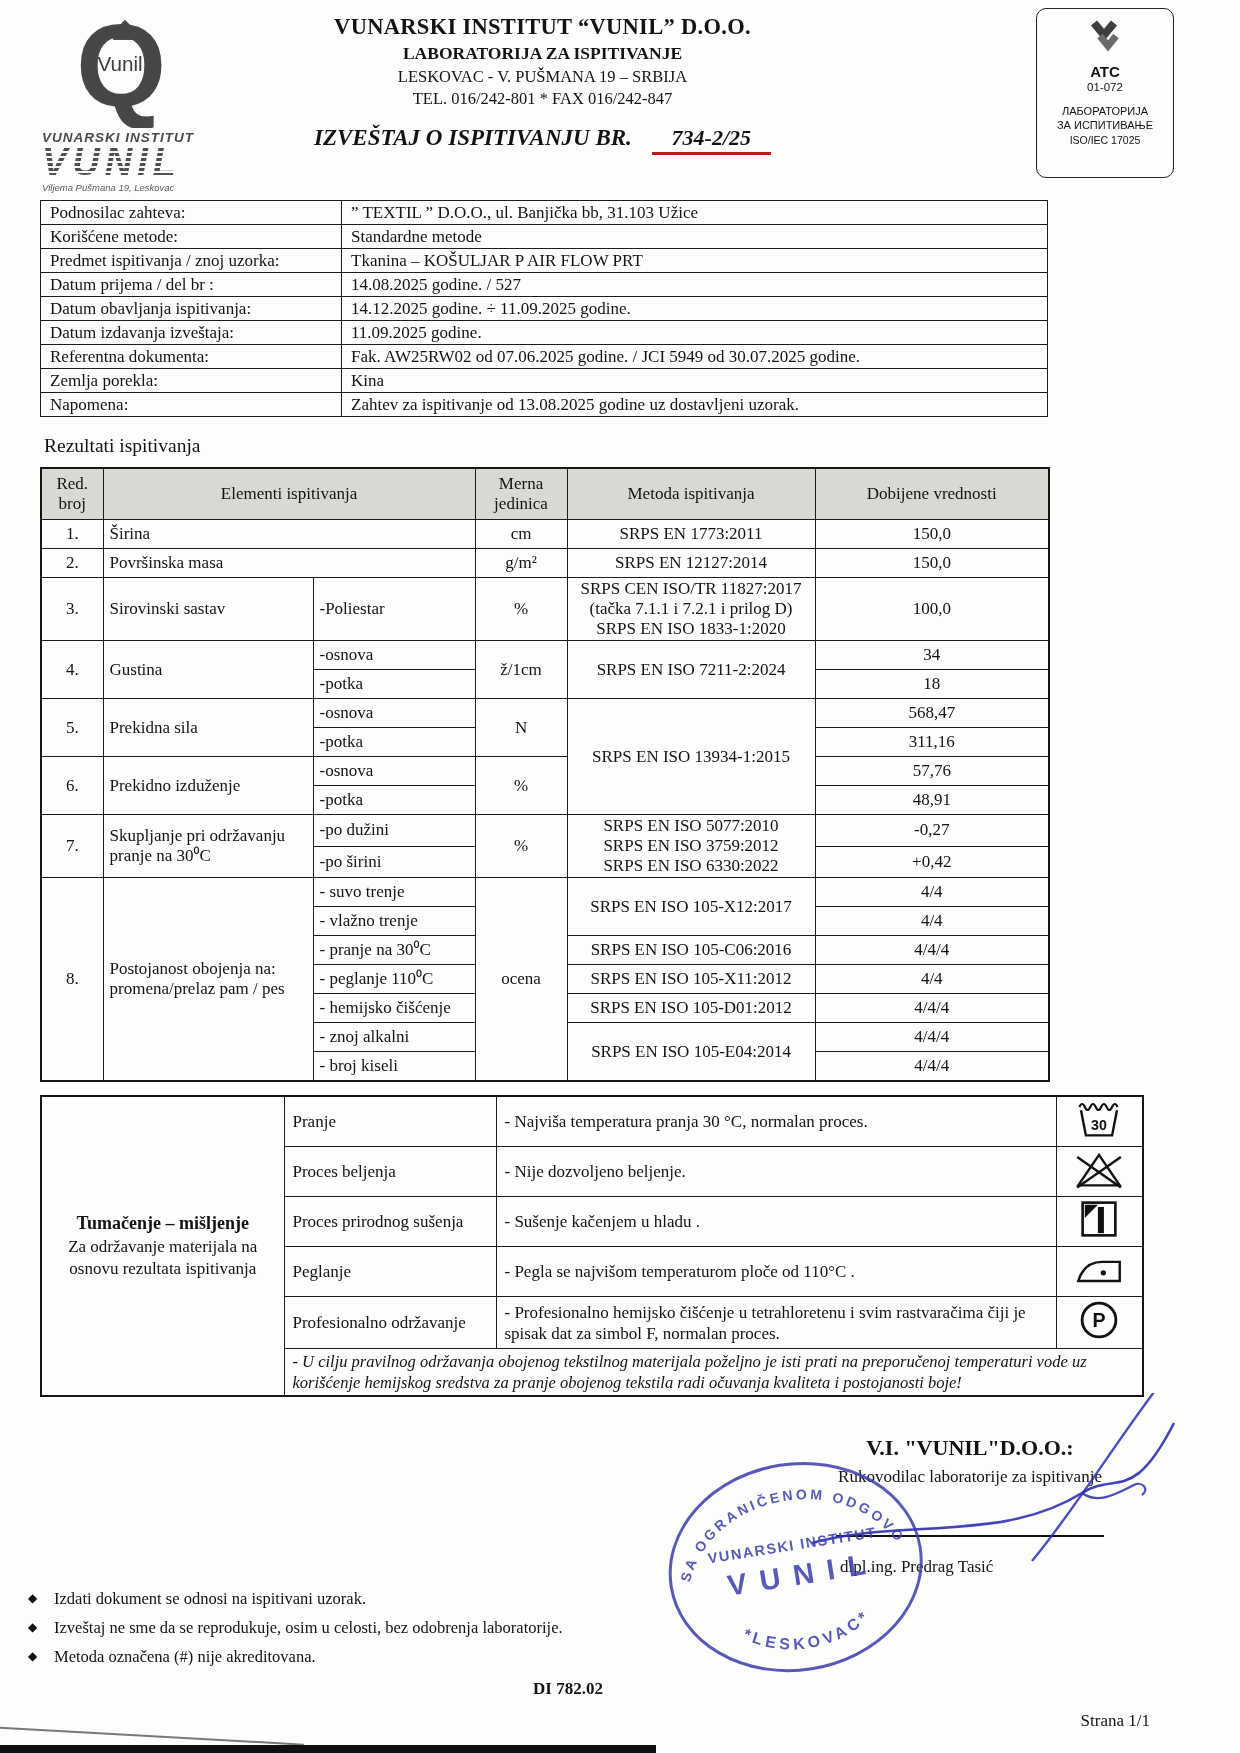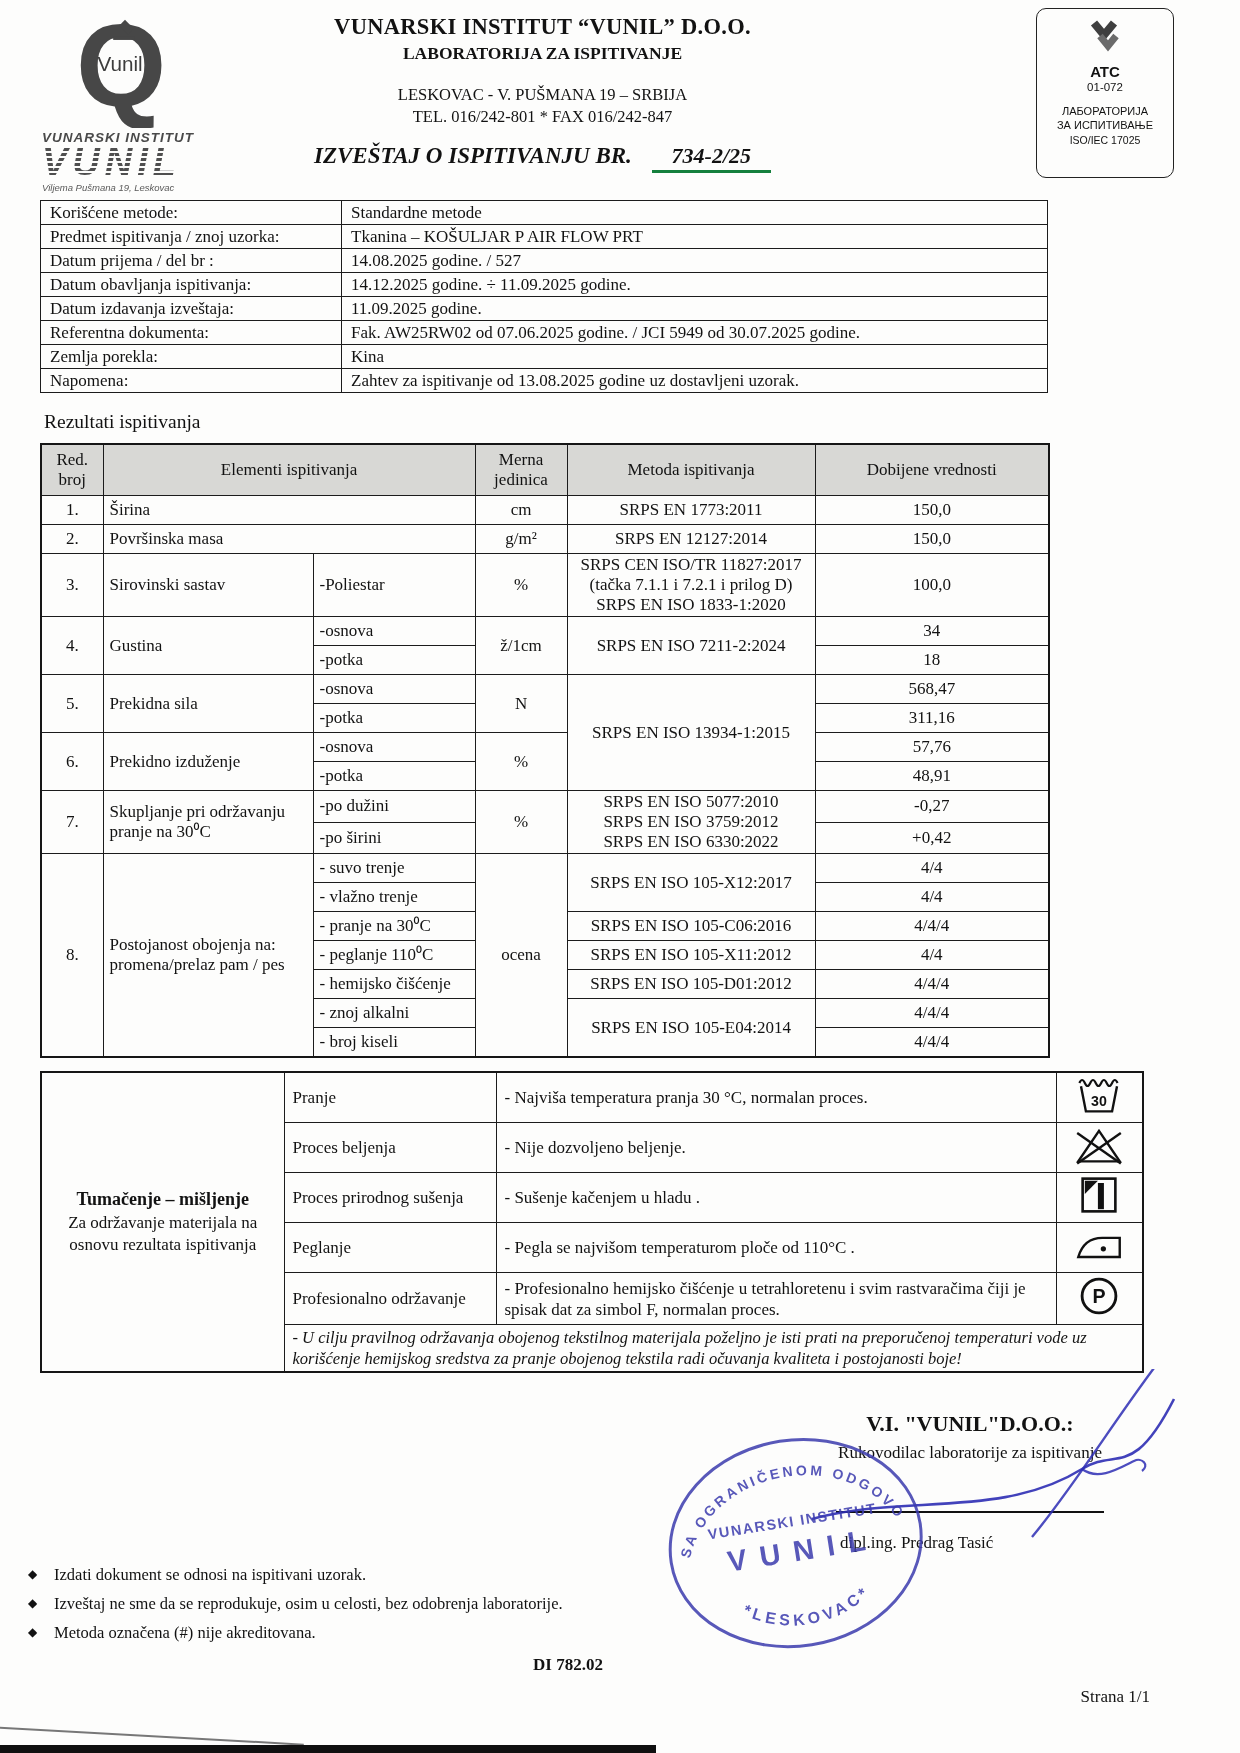--- a/index.html
+++ b/index.html
@@ -16,25 +16,25 @@
                font-size:13.5px; letter-spacing:1px; color:#4a4a4a; margin-top:2px; }
   .brand-wrap { position:relative; display:inline-block; margin-top:-2px; }
   .brand { font-family:"Liberation Sans", sans-serif; font-weight:bold; font-style:italic;
            font-size:38px; letter-spacing:5px; color:#4f4f4f; line-height:1.0; }
   .brand-wrap::after { content:""; position:absolute; inset:0;
            background:repeating-linear-gradient(180deg, rgba(255,255,255,0) 0 3px, #fdfdfc 3px 5px); }
   .logo-addr { font-family:"Liberation Sans", sans-serif; font-style:italic; font-size:9.5px; color:#5a5a5a; margin-top:1px; }
   .hdr-center { position:absolute; left:265px; top:14px; width:555px; text-align:center; }
   .inst-name { font-size:22.5px; font-weight:bold; letter-spacing:.3px; }
   .lab-line  { font-size:17.5px; font-weight:bold; margin-top:3px; }
-  .addr-line { font-size:16.5px; margin-top:21px;text-align:center; }
+  .addr-line { font-size:16.5px; margin-top:3px;text-align:center; }
   .tel-line  { font-size:16.5px; margin-top:2px; }
   .title-row { margin-top:16px; font-size:23px; font-weight:bold; font-style:italic; white-space:nowrap; }
   .report-no { display:inline-block; margin-left:14px; padding:0 20px 1px 20px;
-               border-bottom:3px solid #15803d; font-size:22px; }
+               border-bottom:3px solid #b91c1c; font-size:22px; }
   .atc-box { position:absolute; right:66px; top:8px; width:138px; height:170px;
              border:1.6px solid #222; border-radius:10px; text-align:center;
              font-family:"Liberation Sans", sans-serif; padding-top:10px; box-sizing:border-box; }
   .atc-name { font-weight:bold; font-size:15px; margin-top:2px; }
   .atc-code { font-size:11.5px; margin-top:1px; }
   .atc-small { font-size:11px; line-height:1.25; margin-top:12px; }
   .atc-iso { font-size:10.5px; margin-top:1px; }
   
   table.doc-table { border-collapse:collapse; table-layout:fixed; }
   table.doc-table td, table.doc-table th { border:1.6px solid #1c1c1c; }
@@ -116,20 +116,24 @@
         <div>ЛАБОРАТОРИЈА</div>
         <div>ЗА ИСПИТИВАЊЕ</div>
       </div>
       <div class="atc-iso">ISO/IEC 17025</div>
     </div>
   </div>
 
   <table class="doc-table info-table">
     <tbody>
       <tr>
+          <td class="lbl">Podnosilac zahteva:</td>
+          <td>” TEXTIL ” D.O.O., ul. Banjička bb, 31.103 Užice</td>
+        </tr>
+      <tr>
           <td class="lbl">Korišćene metode:</td>
           <td>Standardne metode</td>
         </tr>
       <tr>
           <td class="lbl">Predmet ispitivanja / znoj uzorka:</td>
           <td>Tkanina – KOŠULJAR P AIR FLOW PRT</td>
         </tr>
       <tr>
           <td class="lbl">Datum prijema / del br :</td>
           <td>14.08.2025 godine.      /        527</td>

